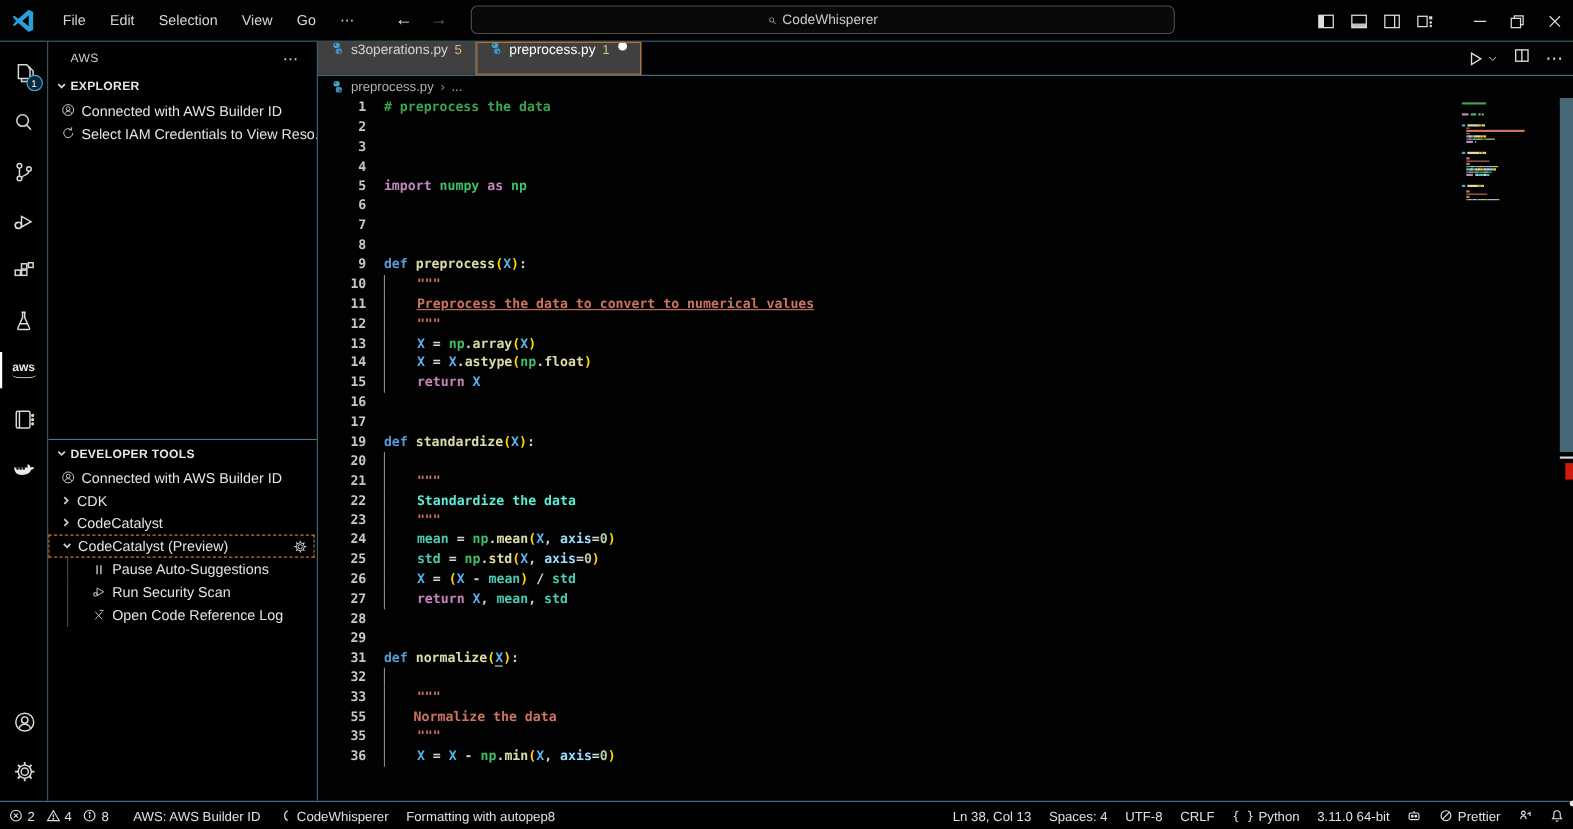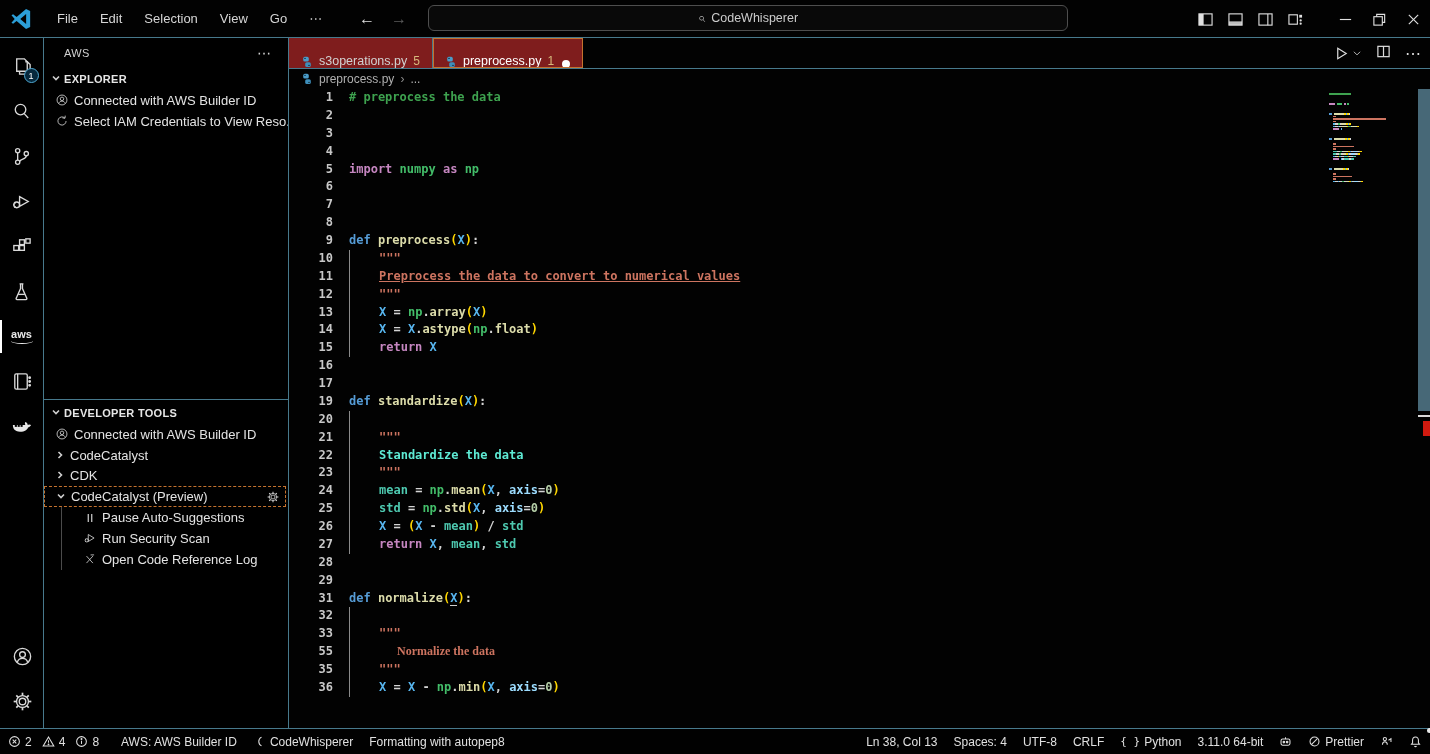--- a/index.html
+++ b/index.html
@@ -55,21 +55,21 @@
   .cw-row .lbl { flex:1; }
   .cw-gear { width:24px; display:flex; align-items:center; justify-content:center; }
   .cw-gear svg { width:14px; height:14px; stroke:#d9d9d9; fill:none; stroke-width:1.4; }
   .child { padding-left:36px; position:relative; }
   .child::before { content:''; position:absolute; left:17px; top:0; bottom:0; width:1px; background:#4b4b4b; }
   .child .ti-icon { width:20px; }
 
   
   .editor-area { flex:1; display:flex; flex-direction:column; position:relative; background:#020202; }
   .tabbar { height:31px; border-bottom:1px solid var(--bd); display:flex; align-items:stretch; position:relative; }
-  .tab { display:flex; align-items:flex-end; gap:6px; padding:0 12px; font-size:12.5px; color:#d2d2d2; border-right:1px solid var(--bd); background:#7f1d1d; position:relative; }
+  .tab { display:flex; align-items:flex-start; gap:6px; padding:0 12px; font-size:12.5px; color:#d2d2d2; border-right:1px solid var(--bd); background:#404040; position:relative; }
   .tab.active { outline:1px solid var(--orange); outline-offset:-1px; color:#fff; }
   .tab .badge { color:#d7ba7d; font-size:12px; }
   .tab .dot { width:8px; height:8px; border-radius:50%; background:#fff; margin-left:2px; }
   .tab-actions { position:absolute; right:8px; top:0; height:30px; display:flex; align-items:center; gap:14px; color:#dcdcdc; }
   .tab-actions svg { width:15px; height:15px; stroke:#dcdcdc; fill:none; stroke-width:1.3; }
   .ta-run { display:flex; align-items:center; gap:3px; }
   .breadcrumb { height:20px; display:flex; align-items:center; gap:6px; padding-left:12px; font-size:12px; color:#b0b0b0; }
   .bc-sep { color:#8b8b8b; }
   .pyicon { width:12px; height:12px; display:inline-block; }
 
@@ -314,27 +314,27 @@
                 <circle cx="12" cy="10" r="3"></circle>
                 <path d="M6.5 18 c1-3 2.5-4 5.5-4 s4.5 1 5.5 4"></path>
               </svg>
             </span>
           <span class="lbl">Connected with AWS Builder ID</span>
         </div>
         <div class="tree-item">
           <span class="chev"><svg viewBox="0 0 10 10">
                 <polyline points="3.5,2 6.5,5 3.5,8"></polyline>
               </svg></span>
-          <span class="lbl">CodeCatalyst</span>
+          <span class="lbl">CDK</span>
         </div>
         <div class="tree-item">
           <span class="chev"><svg viewBox="0 0 10 10">
                 <polyline points="3.5,2 6.5,5 3.5,8"></polyline>
               </svg></span>
-          <span class="lbl">CDK</span>
+          <span class="lbl">CodeCatalyst</span>
         </div>
         <div class="tree-item cw-row">
           <span class="chev"><svg viewBox="0 0 10 10">
                 <polyline points="2,3.5 5,6.5 8,3.5"></polyline>
               </svg></span>
           <span class="lbl">CodeCatalyst (Preview)</span>
           <span class="cw-gear">
               <svg viewBox="0 0 24 24">
                 <circle cx="12" cy="12" r="3.4"></circle>
                 <circle cx="12" cy="12" r="6.2"></circle>
@@ -461,21 +461,21 @@
             <div class="code-line g"><span class="ln">23</span><span class="ct" style="padding-left: 30px;"><span class="tok" style="color: rgb(205, 116, 96);">"""</span></span></div>
             <div class="code-line g"><span class="ln">24</span><span class="ct" style="padding-left: 30px;"><span class="tok" style="color: rgb(78, 201, 176);">mean</span><span class="tok" style="color: rgb(212, 212, 212);"> = </span><span class="tok" style="color: rgb(67, 189, 105);">np</span><span class="tok" style="color: rgb(212, 212, 212);">.</span><span class="tok" style="color: rgb(220, 220, 170);">mean</span><span class="tok" style="color: rgb(255, 215, 0);">(</span><span class="tok" style="color: rgb(88, 182, 239);">X</span><span class="tok" style="color: rgb(212, 212, 212);">, </span><span class="tok" style="color: rgb(156, 220, 254);">axis</span><span class="tok" style="color: rgb(212, 212, 212);">=</span><span class="tok" style="color: rgb(181, 206, 168);">0</span><span class="tok" style="color: rgb(255, 215, 0);">)</span></span></div>
             <div class="code-line g"><span class="ln">25</span><span class="ct" style="padding-left: 30px;"><span class="tok" style="color: rgb(78, 201, 176);">std</span><span class="tok" style="color: rgb(212, 212, 212);"> = </span><span class="tok" style="color: rgb(67, 189, 105);">np</span><span class="tok" style="color: rgb(212, 212, 212);">.</span><span class="tok" style="color: rgb(220, 220, 170);">std</span><span class="tok" style="color: rgb(255, 215, 0);">(</span><span class="tok" style="color: rgb(88, 182, 239);">X</span><span class="tok" style="color: rgb(212, 212, 212);">, </span><span class="tok" style="color: rgb(156, 220, 254);">axis</span><span class="tok" style="color: rgb(212, 212, 212);">=</span><span class="tok" style="color: rgb(181, 206, 168);">0</span><span class="tok" style="color: rgb(255, 215, 0);">)</span></span></div>
             <div class="code-line g"><span class="ln">26</span><span class="ct" style="padding-left: 30px;"><span class="tok" style="color: rgb(88, 182, 239);">X</span><span class="tok" style="color: rgb(212, 212, 212);"> = </span><span class="tok" style="color: rgb(255, 215, 0);">(</span><span class="tok" style="color: rgb(88, 182, 239);">X</span><span class="tok" style="color: rgb(212, 212, 212);"> - </span><span class="tok" style="color: rgb(78, 201, 176);">mean</span><span class="tok" style="color: rgb(255, 215, 0);">)</span><span class="tok" style="color: rgb(212, 212, 212);"> / </span><span class="tok" style="color: rgb(78, 201, 176);">std</span></span></div>
             <div class="code-line g"><span class="ln">27</span><span class="ct" style="padding-left: 30px;"><span class="tok" style="color: rgb(197, 134, 192);">return</span><span class="tok" style="color: rgb(212, 212, 212);"> </span><span class="tok" style="color: rgb(88, 182, 239);">X</span><span class="tok" style="color: rgb(212, 212, 212);">, </span><span class="tok" style="color: rgb(78, 201, 176);">mean</span><span class="tok" style="color: rgb(212, 212, 212);">, </span><span class="tok" style="color: rgb(78, 201, 176);">std</span></span></div>
             <div class="code-line"><span class="ln">28</span><span class="ct" style="padding-left: 0px;"></span></div>
             <div class="code-line"><span class="ln">29</span><span class="ct" style="padding-left: 0px;"></span></div>
             <div class="code-line"><span class="ln">31</span><span class="ct" style="padding-left: 0px;"><span class="tok" style="color: rgb(86, 156, 214);">def</span><span class="tok" style="color: rgb(212, 212, 212);"> </span><span class="tok" style="color: rgb(220, 220, 170);">normalize</span><span class="tok" style="color: rgb(255, 215, 0);">(</span><span class="tok u" style="color: rgb(88, 182, 239);">X</span><span class="tok" style="color: rgb(255, 215, 0);">)</span><span class="tok" style="color: rgb(212, 212, 212);">:</span></span></div>
             <div class="code-line g"><span class="ln">32</span><span class="ct" style="padding-left: 30px;"></span></div>
             <div class="code-line g"><span class="ln">33</span><span class="ct" style="padding-left: 30px;"><span class="tok" style="color: rgb(205, 116, 96);">"""</span></span></div>
-            <div class="code-line g"><span class="ln">55</span><span class="ct" style="padding-left: 48px; font-family: Liberation Serif, serif;"><span class="tok" style="color: rgb(205, 116, 96);">Normalize the data</span></span></div>
+            <div class="code-line g"><span class="ln">55</span><span class="ct" style="padding-left: 27px;"><span class="tok" style="color: rgb(205, 116, 96);">Normalize the data</span></span></div>
             <div class="code-line g"><span class="ln">35</span><span class="ct" style="padding-left: 30px;"><span class="tok" style="color: rgb(205, 116, 96);">"""</span></span></div>
             <div class="code-line g"><span class="ln">36</span><span class="ct" style="padding-left: 30px;"><span class="tok" style="color: rgb(88, 182, 239);">X</span><span class="tok" style="color: rgb(212, 212, 212);"> = </span><span class="tok" style="color: rgb(88, 182, 239);">X</span><span class="tok" style="color: rgb(212, 212, 212);"> - </span><span class="tok" style="color: rgb(67, 189, 105);">np</span><span class="tok" style="color: rgb(212, 212, 212);">.</span><span class="tok" style="color: rgb(220, 220, 170);">min</span><span class="tok" style="color: rgb(255, 215, 0);">(</span><span class="tok" style="color: rgb(88, 182, 239);">X</span><span class="tok" style="color: rgb(212, 212, 212);">, </span><span class="tok" style="color: rgb(156, 220, 254);">axis</span><span class="tok" style="color: rgb(212, 212, 212);">=</span><span class="tok" style="color: rgb(181, 206, 168);">0</span><span class="tok" style="color: rgb(255, 215, 0);">)</span></span></div>
           </div>
         <div class="minimap" id="minimap-lines">
             <div class="mm-row"><span style="width: 22.05px; background: rgb(62, 162, 79);"></span></div>
             <div class="mm-row"></div>
             <div class="mm-row"></div>
             <div class="mm-row"></div>
             <div class="mm-row"><span style="width: 6.3px; background: rgb(197, 134, 192);"></span><span style="width: 1.5px;"></span><span style="width: 5.25px; background: rgb(67, 189, 105);"></span><span style="width: 1.5px;"></span><span style="width: 2.1px; background: rgb(197, 134, 192);"></span><span style="width: 1.5px;"></span><span style="width: 2.1px; background: rgb(67, 189, 105);"></span></div>
             <div class="mm-row"></div>

